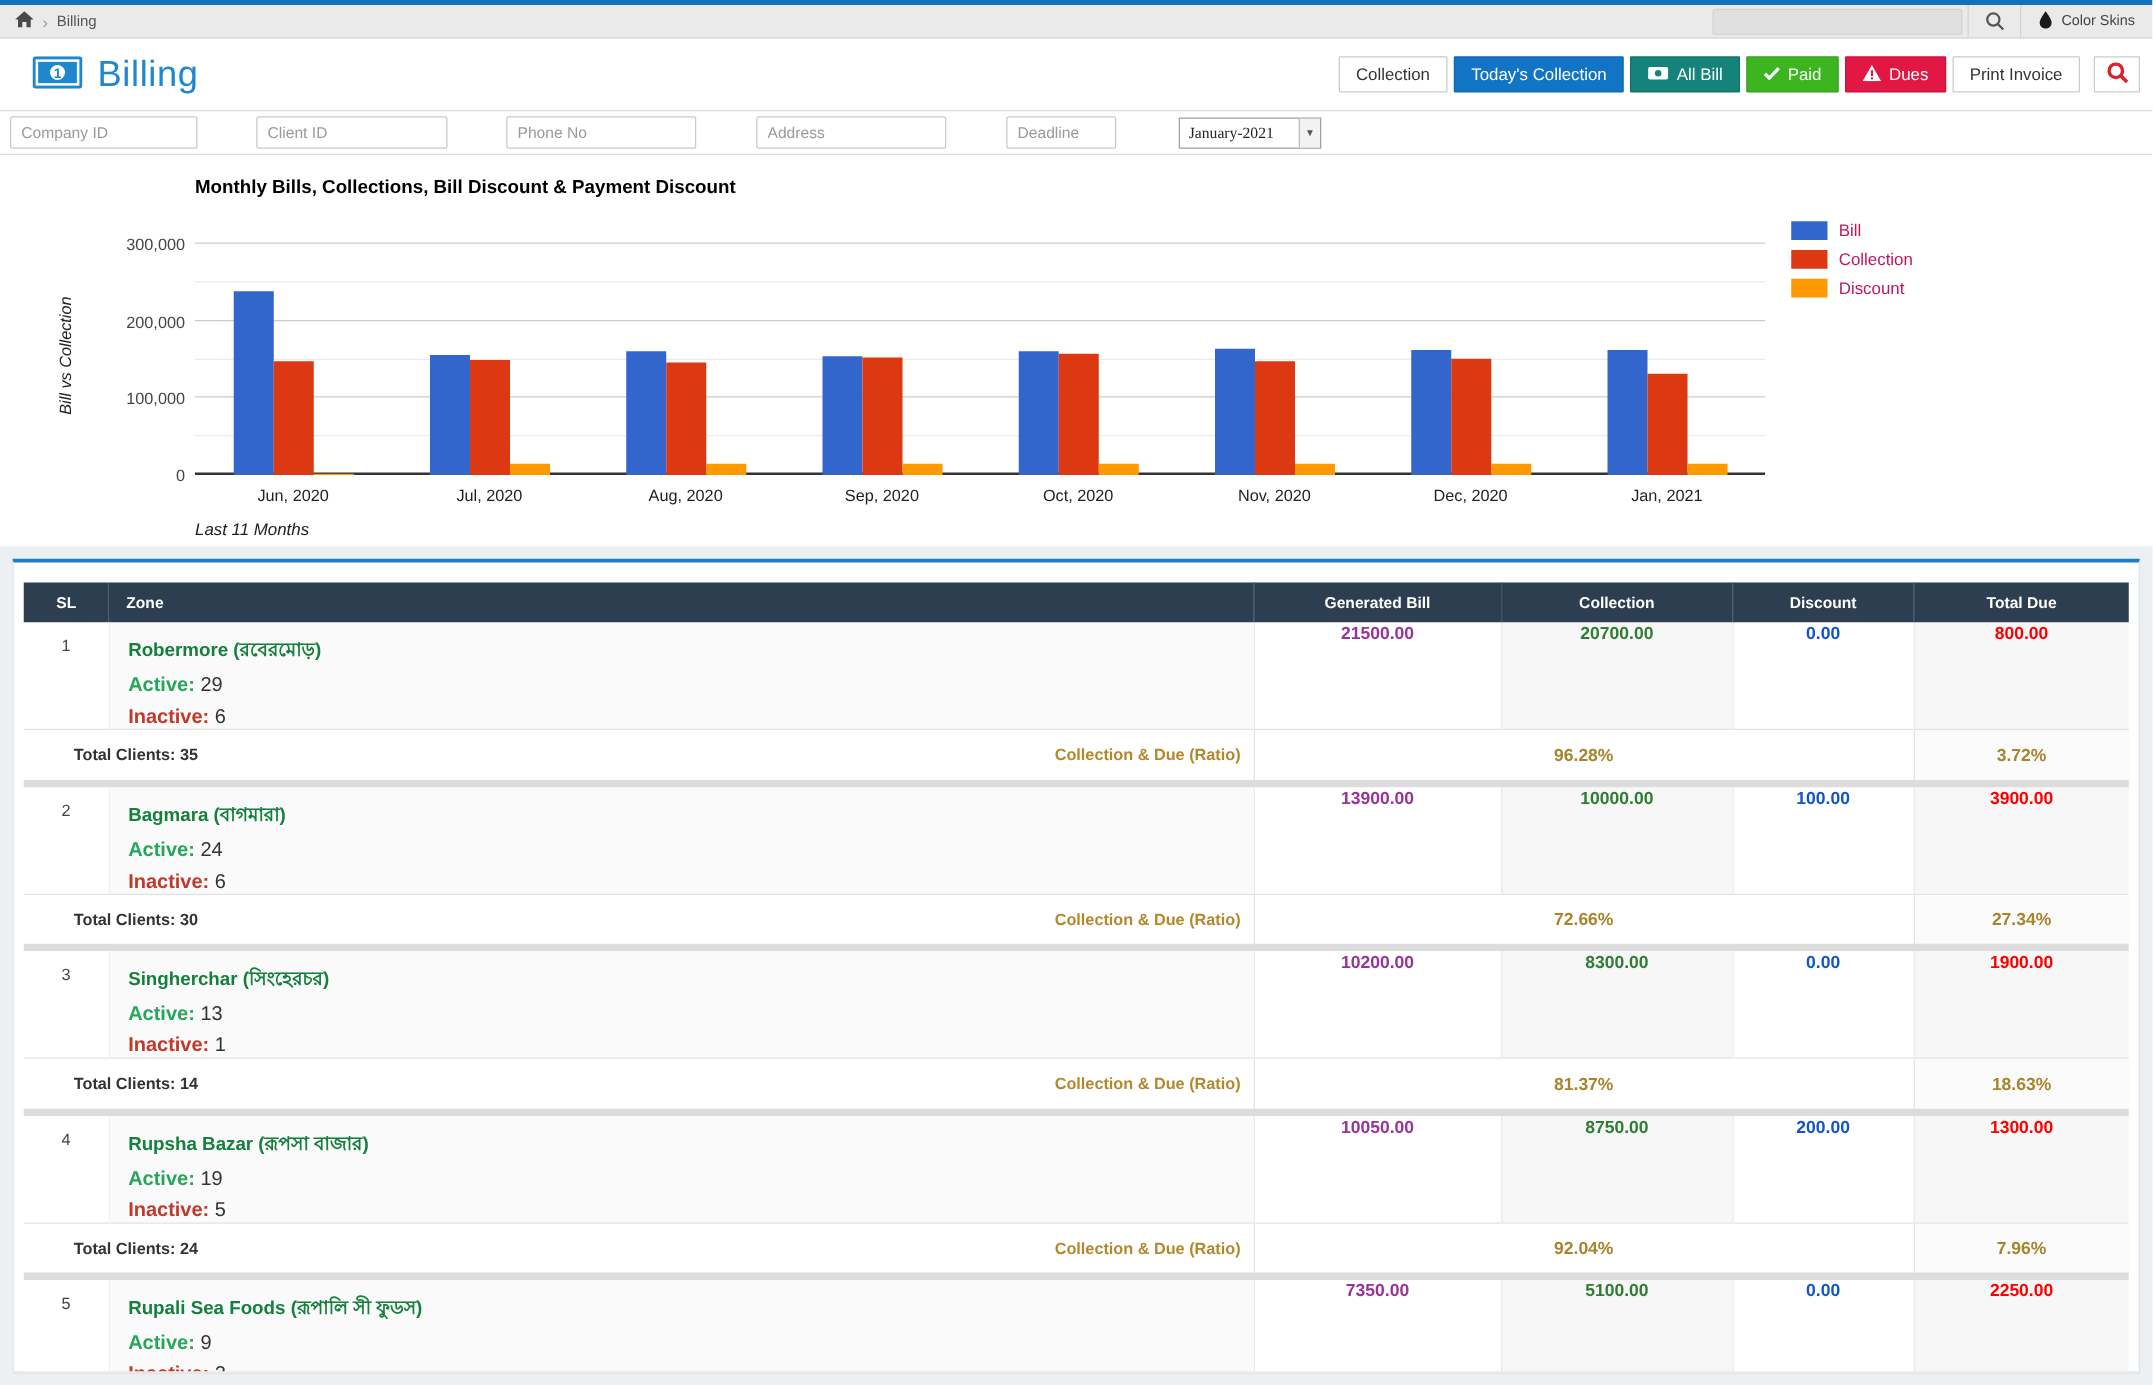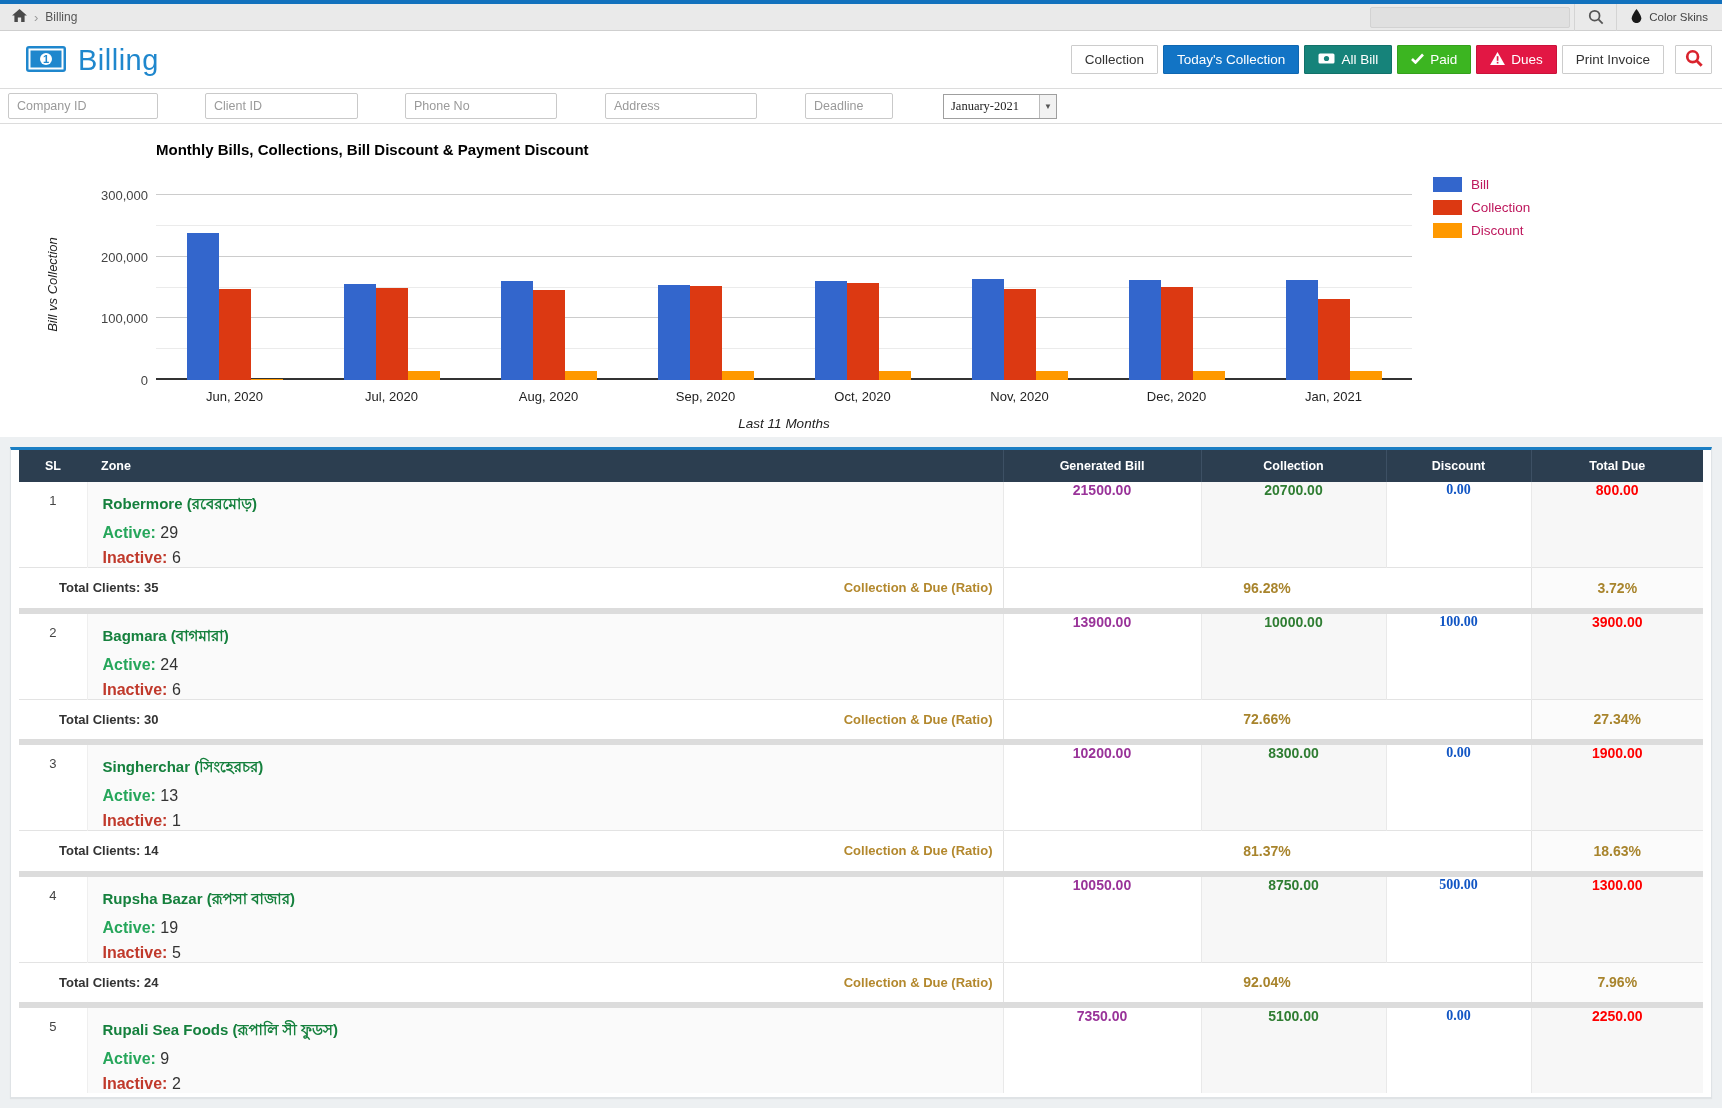--- a/index.html
+++ b/index.html
@@ -52,35 +52,35 @@
   .ylabel { position:absolute; left:-28px; top:153px; width:160px; text-align:center;
     font-size:13px; font-style:italic; color:#222; transform:rotate(-90deg); }
   .plot { position:absolute; left:156px; top:71px; width:1256px; height:185px; }
   .gridline { position:absolute; left:0; right:0; height:1px; }
   .gridline.major { background:#cccccc; }
   .gridline.minor { background:#ebebeb; }
   .gridline.baseline { background:#333; height:2px; }
   .bar { position:absolute; bottom:0; }
   .ytick { position:absolute; left:50px; width:98px; text-align:right; font-size:13px; color:#444; }
   .xtick { position:absolute; top:265px; width:140px; text-align:center; font-size:13px; color:#222; }
-  .x-caption { position:absolute; left:156px; top:292px; width:1256px; text-align:center;
+  .x-caption { position:absolute; left:156px; top:292px; width:1256px; text-align:left;
     font-size:13.5px; font-style:italic; color:#222; }
   .legend { position:absolute; left:1433px; top:53px; }
   .legend-item { display:flex; align-items:center; gap:9px; margin-bottom:8px; }
   .legend-swatch { width:29px; height:15px; }
   .legend-label { font-size:13.5px; color:#be185d; }
 
   
   .page-body { position:absolute; top:437px; left:0; right:0; bottom:0;
     background:#edf0f2; padding:10px; }
   .panel { background:#fff; border:1px solid #dfe3e6; border-top:3px solid #1b7fc4;
     height:100%; box-shadow:0 1px 1px rgba(0,0,0,0.05); overflow:hidden; }
   .panel-title { padding:15px 16px 13px 16px; font-size:15px; color:#36495e; }
 
-  table.zones { width:calc(100% - 16px); margin:0 8px; border-collapse:collapse; table-layout:fixed; }
+  table.zones { width:calc(100% - 16px); margin:16px 8px; border-collapse:collapse; table-layout:fixed; }
   table.zones col.c-sl  { width:68px; }
   table.zones col.c-gb  { width:198px; }
   table.zones col.c-co  { width:185px; }
   table.zones col.c-di  { width:145px; }
   table.zones col.c-td  { width:172px; }
   thead th { background:#2c3e50; color:#fff; font-size:12.5px; font-weight:bold;
     height:32px; text-align:center; }
   thead th.h-zone { text-align:left; padding-left:14px; }
   thead th.h-num { border-left:1px solid #3d5064; }
 
@@ -89,21 +89,21 @@
   td.sl { text-align:center; padding-top:11px; font-size:13px; color:#444; background:#fff; }
   td.zone { background:#fafafa; padding:10px 0 0 15px; border-left:1px solid #efefef; }
   .zname { font-size:15px; font-weight:bold; color:#15803d; }
   .zline { font-size:16px; margin-top:7px; color:#333; }
   .lab-active { color:#26a65b; font-weight:bold; }
   .lab-inactive { color:#c0392b; font-weight:bold; }
   td.num { text-align:center; font-size:14px; font-weight:bold;
     border-left:1px solid #e9e9e9; }
   td.n-gb { color:#993399; background:#fff; }
   td.n-co { color:#2f7d32; background:#f7f7f7; }
-  td.n-di { color:#1256c4; background:#fff;font-family:Liberation Serif, serif; }
+  td.n-di { color:#1256c4; background:#fff; }
   td.n-td { color:#fe0000; background:#f7f7f7; }
 
   tr.ratio { height:40px; }
   tr.ratio td { border-top:1px solid #e3e3e3; vertical-align:middle; }
   td.rc1 { padding-left:40px; font-size:13px; font-weight:bold; color:#333; }
   .ratio-label { float:right; margin-right:10px; color:#b3882d; font-size:13px; font-weight:bold; }
   td.rc2, td.rc3 { text-align:center; font-size:14px; font-weight:bold; color:#a8842c;
     border-left:1px solid #e3e3e3; }
   td.rc3 { background:#fbfbfb; }
   tr.blocksep td { height:6px; background:#dcdcdc; padding:0; border:none; }
@@ -363,21 +363,21 @@
           </tr>
           <tr class="zrow">
             <td class="sl">4</td>
             <td class="zone">
               <div class="zname">Rupsha Bazar (রূপসা বাজার)</div>
               <div class="zline"><span class="lab-active">Active:</span> <span class="zval">19</span></div>
               <div class="zline"><span class="lab-inactive">Inactive:</span> <span class="zval">5</span></div>
             </td>
             <td class="num n-gb">10050.00</td>
             <td class="num n-co">8750.00</td>
-            <td class="num n-di">500.00</td>
+            <td class="num n-di">200.00</td>
             <td class="num n-td">1300.00</td>
           </tr>
           <tr class="ratio">
             <td class="rc1" colspan="2"><span>Total Clients: 24</span><span class="ratio-label">Collection &amp; Due (Ratio)</span></td>
             <td class="rc2" colspan="3">92.04%</td>
             <td class="rc3">7.96%</td>
           </tr>
           <tr class="blocksep">
             <td colspan="6"></td>
           </tr>

